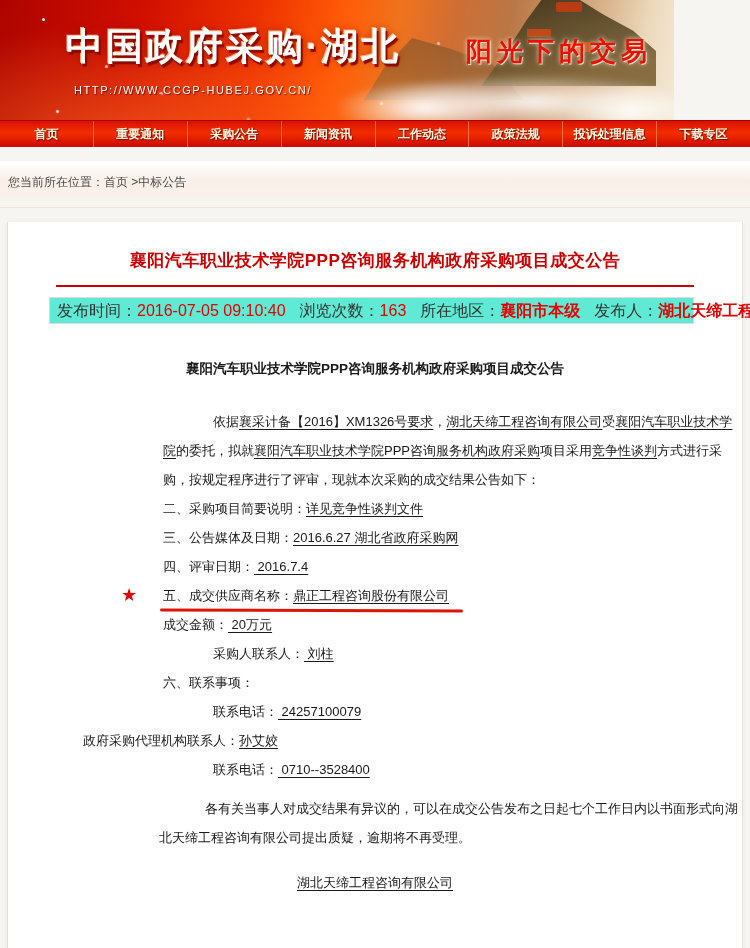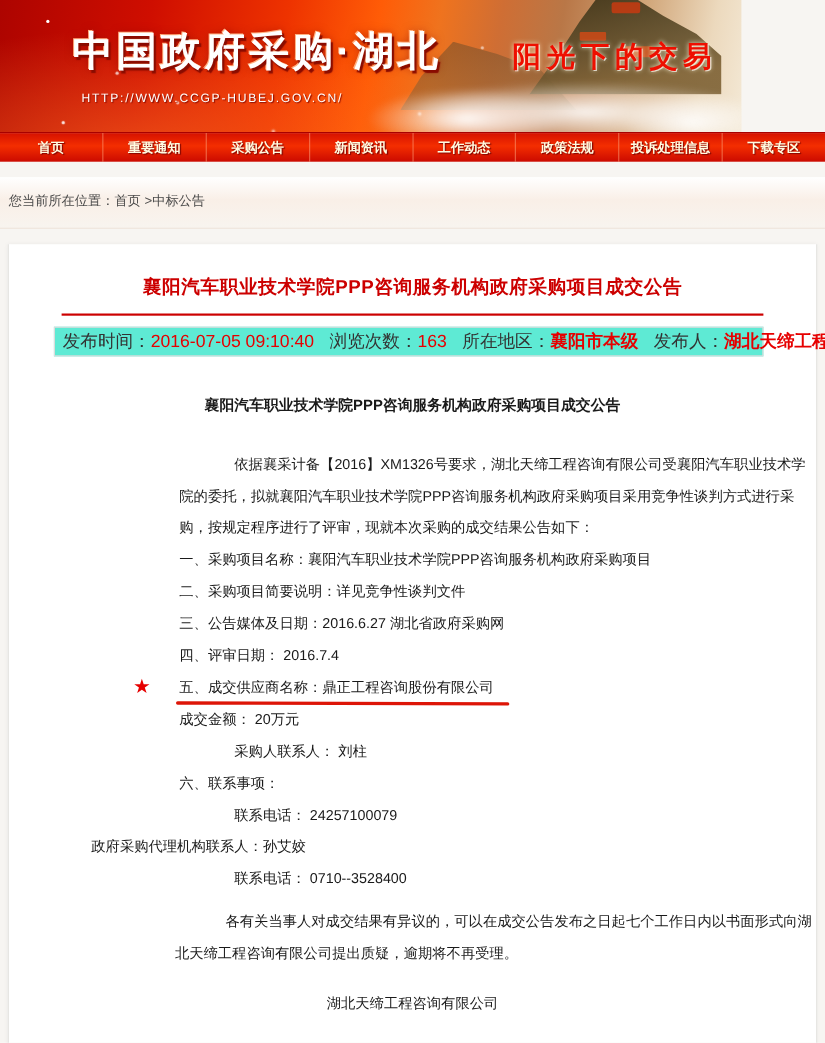--- a/index.html
+++ b/index.html
@@ -87,21 +87,21 @@
     background:#5eead4;border:1px solid #dcdcdc;
     text-align:center;font-size:16px;color:#333;white-space:nowrap;
   }
   .meta-field{margin:0 7px;}
   .meta-label{color:#333;}
   .meta-value{color:#e60000;}
   .meta-value.bold{font-weight:bold;}
   
   .doc{padding:30px 50px 0 105px;font-size:13px;color:#1a1a1a;}
   .doc-row{line-height:29px;position:relative;}
-  .u{text-underline-offset:3px;}
+  .u{text-decoration:underline;text-underline-offset:3px;}
   .r-center-bold{text-align:center;font-weight:bold;font-size:13.5px;margin-left:-55px;}
   .r-para{margin-top:24px;text-indent:50px;}
   .r-para2{margin-top:10px;text-indent:46px;}
   .r-item{padding-left:50px;}
   .r-sub{padding-left:100px;}
   .r-agency{margin-left:-30px;}
   .r-center{text-align:center;margin-top:16px;margin-left:-55px;}
   .star{
     position:absolute;left:8px;top:0;color:#e60000;font-size:18px;line-height:29px;
   }
@@ -143,21 +143,20 @@
   </div>
 </div>
 
 <div class="panel">
   <div class="art-title">襄阳汽车职业技术学院PPP咨询服务机构政府采购项目成交公告</div>
   <div class="red-rule"></div>
   <div class="meta-bar" id="meta-bar"><span class="meta-field"><span class="meta-label">发布时间：</span><span class="meta-value">2016-07-05 09:10:40</span></span><span class="meta-field"><span class="meta-label">浏览次数：</span><span class="meta-value">163</span></span><span class="meta-field"><span class="meta-label">所在地区：</span><span class="meta-value bold">襄阳市本级</span></span><span class="meta-field"><span class="meta-label">发布人：</span><span class="meta-value bold">湖北天缔工程咨询有限公司</span></span></div>
   <div class="doc" id="doc">
       <div class="doc-row r-center-bold"><span class="seg-wrap"><span>襄阳汽车职业技术学院PPP咨询服务机构政府采购项目成交公告</span></span></div>
       <div class="doc-row r-para"><span class="seg-wrap"><span>依据</span><span class="u">襄采计备【2016】XM1326号要求</span><span>，</span><span class="u">湖北天缔工程咨询有限公司</span><span>受</span><span class="u">襄阳汽车职业技术学院</span><span>的委托，拟就</span><span class="u">襄阳汽车职业技术学院PPP咨询服务机构政府采购</span><span>项目采用</span><span class="u">竞争性谈判</span><span>方式进行采购，按规定程序进行了评审，现就本次采购的成交结果公告如下：</span></span></div>
-      <div class="doc-row r-item"><span class="seg-wrap"><span>一、采购项目名称：</span><span class="u">襄阳汽车职业技术学院PPP咨询服务机构政府采购项目</span></span></div>
       <div class="doc-row r-item"><span class="seg-wrap"><span>二、采购项目简要说明：</span><span class="u">详见竞争性谈判文件</span></span></div>
       <div class="doc-row r-item"><span class="seg-wrap"><span>三、公告媒体及日期：</span><span class="u">2016.6.27 湖北省政府采购网</span></span></div>
       <div class="doc-row r-item"><span class="seg-wrap"><span>四、评审日期：</span><span class="u"> 2016.7.4</span></span></div>
       <div class="doc-row r-item"><span class="star">★</span><span class="seg-wrap"><span>五、成交供应商名称：</span><span class="u">鼎正工程咨询股份有限公司</span><i class="annotation-line"></i></span></div>
       <div class="doc-row r-item"><span class="seg-wrap"><span>成交金额：</span><span class="u"> 20万元</span></span></div>
       <div class="doc-row r-sub"><span class="seg-wrap"><span>采购人联系人：</span><span class="u"> 刘柱</span></span></div>
       <div class="doc-row r-item"><span class="seg-wrap"><span>六、联系事项：</span></span></div>
       <div class="doc-row r-sub"><span class="seg-wrap"><span>联系电话：</span><span class="u"> 24257100079</span></span></div>
       <div class="doc-row r-agency"><span class="seg-wrap"><span>政府采购代理机构联系人：</span><span class="u">孙艾姣</span></span></div>
       <div class="doc-row r-sub"><span class="seg-wrap"><span>联系电话：</span><span class="u"> 0710--3528400</span></span></div>

